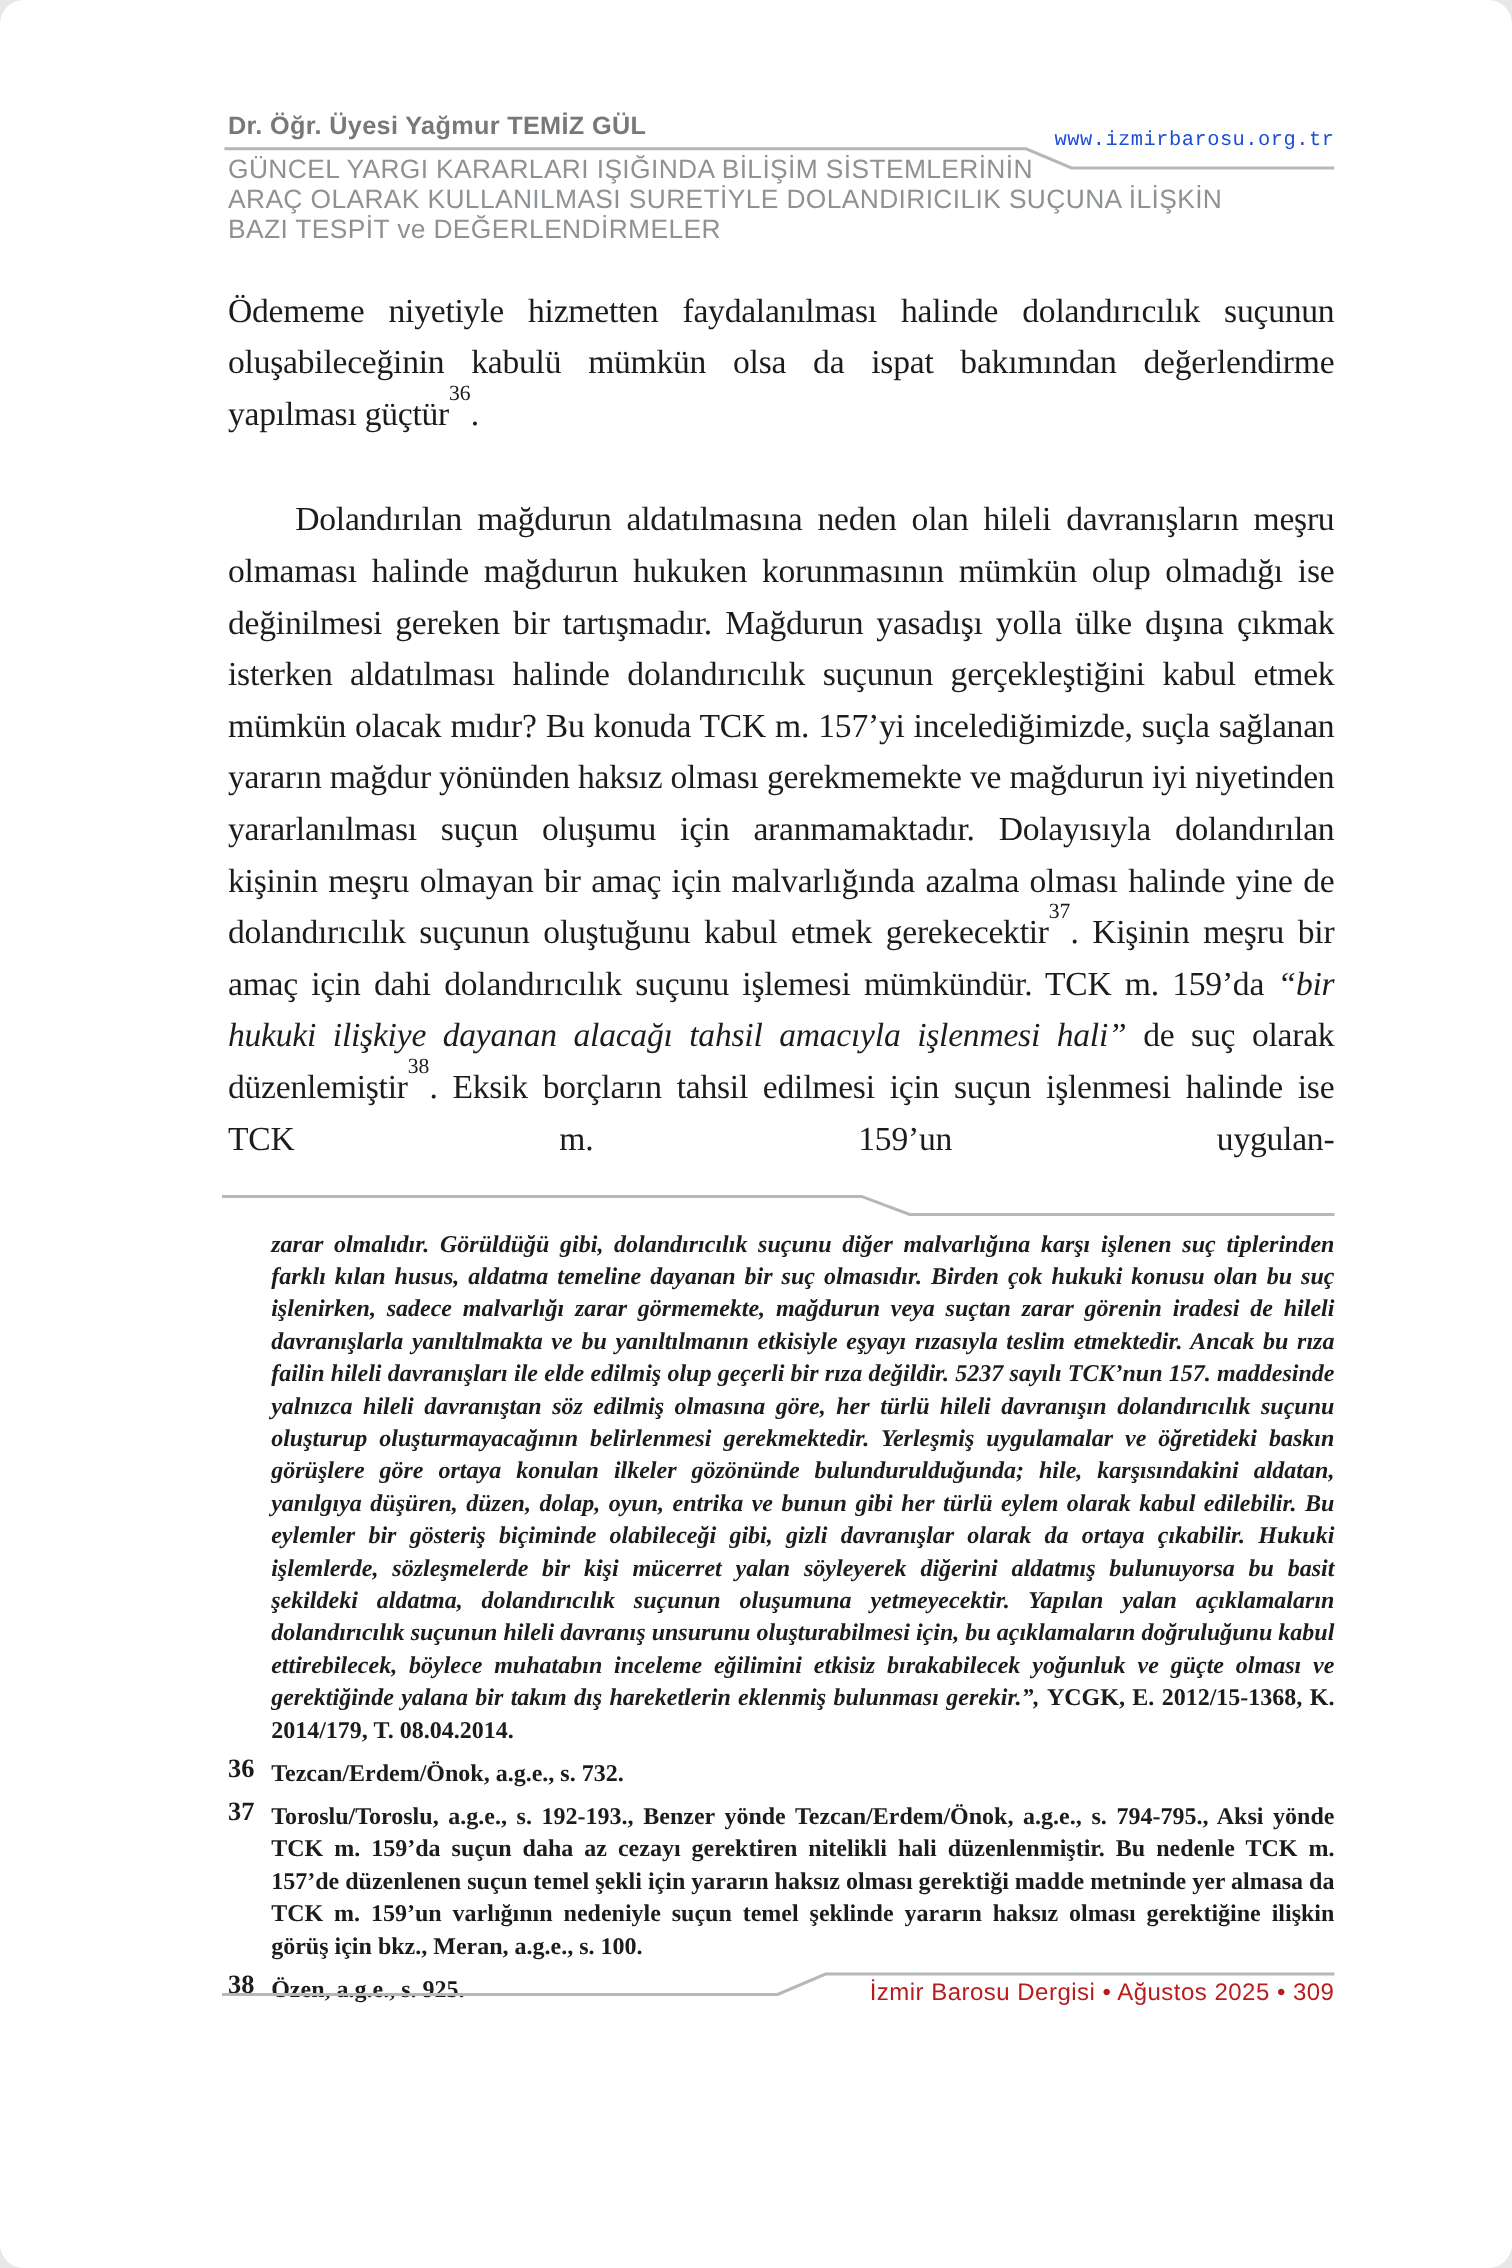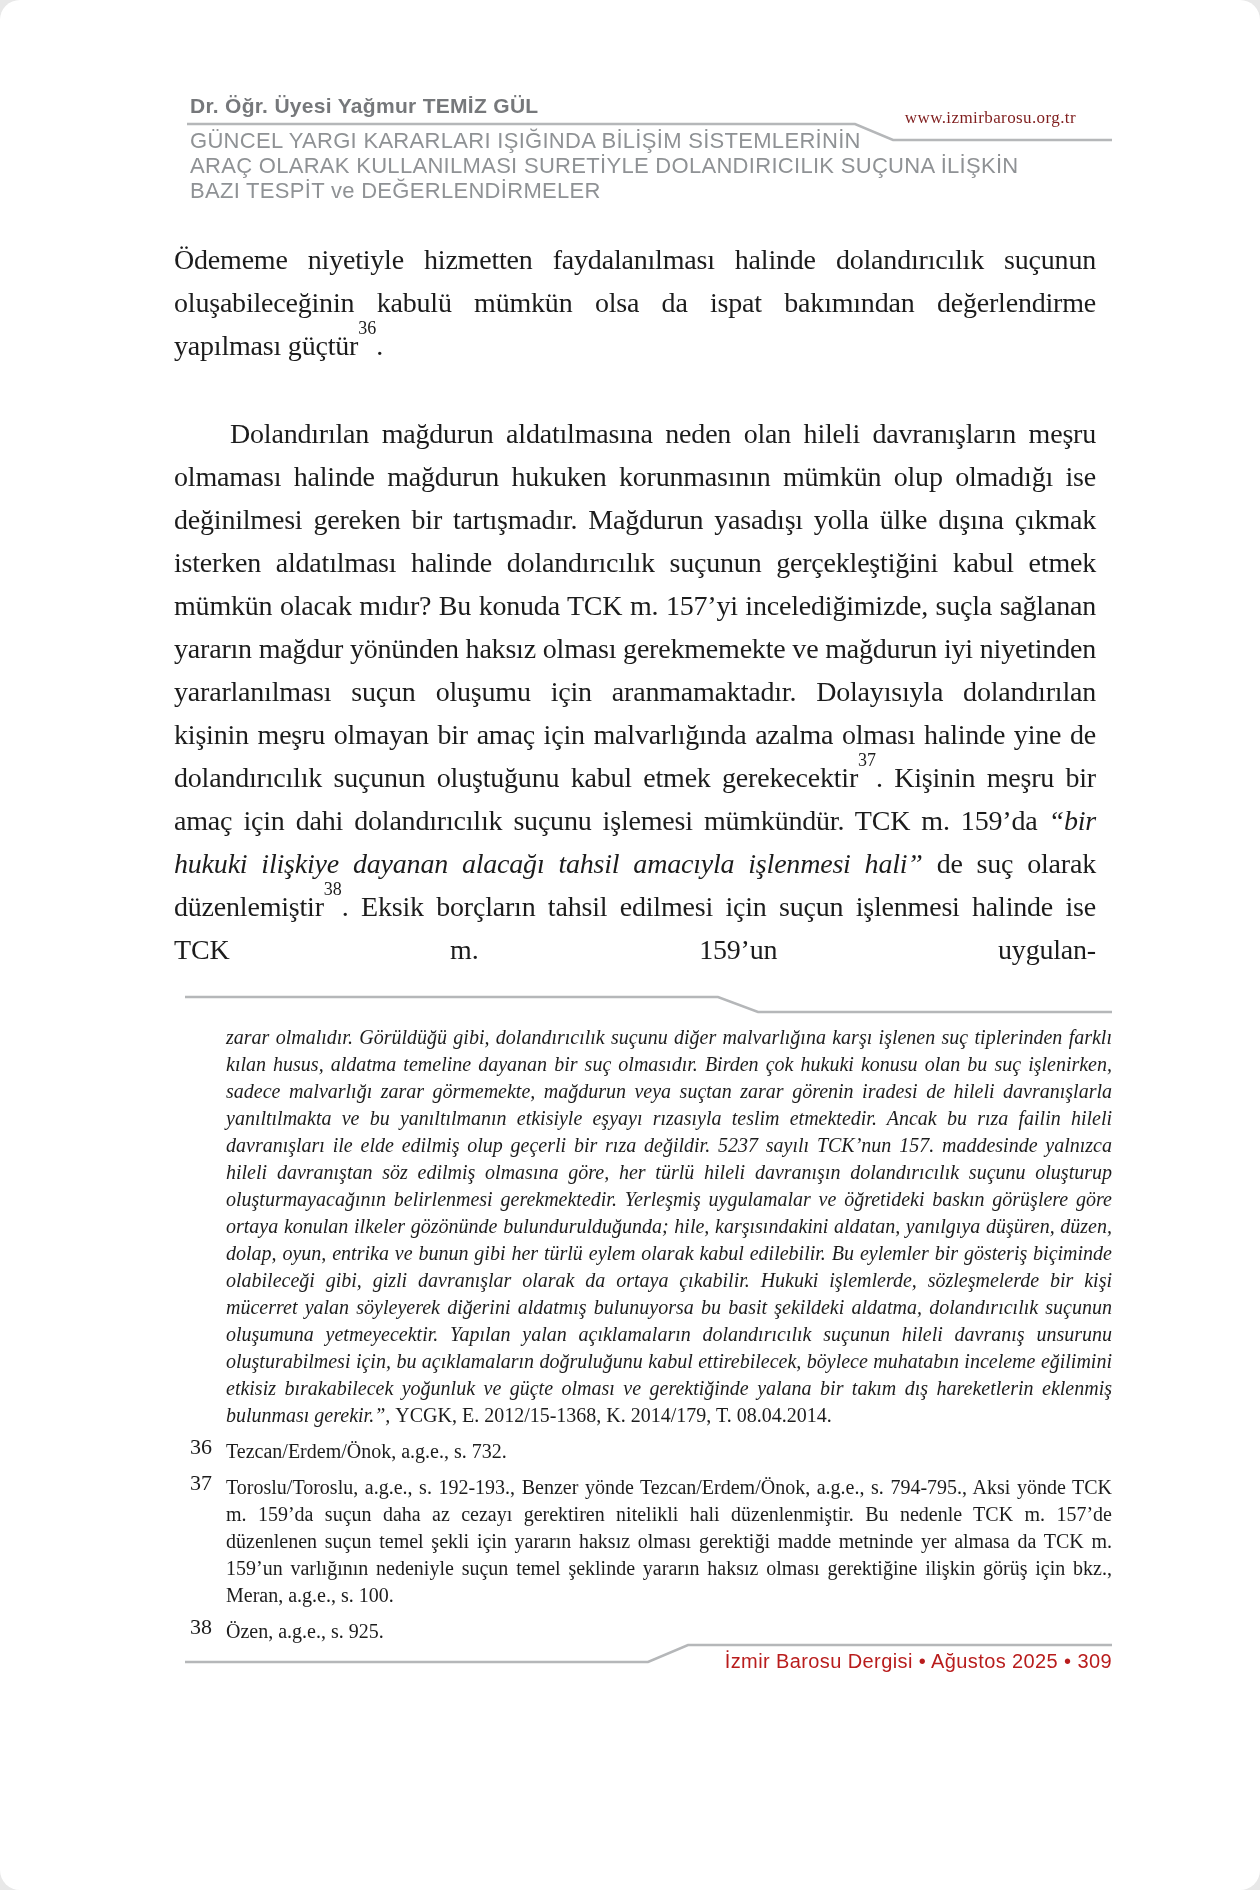--- a/index.html
+++ b/index.html
@@ -15,55 +15,55 @@
   }
   
   .hdr-author{
     position:absolute;left:190px;top:94px;width:700px;
     font-family:"Liberation Sans","DejaVu Sans",sans-serif;
     font-weight:bold;font-size:21px;letter-spacing:0.3px;
     color:#76787b;
   }
   .hdr-rule{position:absolute;left:0;top:116px;width:1260px;height:32px;}
   .hdr-web{
-    position:absolute;left:824px;top:108px;width:252px;
+    position:absolute;left:860px;top:108px;width:252px;
     text-align:right;
-    font-family:Liberation Serif, serif;
+    font-family:Liberation Mono, monospace;
     font-size:17px;letter-spacing:0.4px;
-    color:#7f1d1d;
+    color:#1d4ed8;
   }
   .hdr-title{
     position:absolute;left:190px;top:128px;width:940px;
     font-family:"Liberation Sans","DejaVu Sans",sans-serif;
     font-size:22px;line-height:25px;letter-spacing:0.3px;
     color:#8f9295;
   }
   
   .body-text{
-    position:absolute;left:174px;top:238px;width:922px;
+    position:absolute;left:190px;top:238px;width:922px;
     font-size:28px;line-height:43px;letter-spacing:-0.2px;
     text-align:justify;
     font-family:Liberation Serif, serif;
   }
   .body-text p{margin:0;}
   .para2{margin-top:45px !important;text-indent:56px;text-align-last:justify;}
   .fn-ref{
     font-size:18px;position:relative;top:-11px;line-height:0;
     letter-spacing:0;
   }
   .qt{font-style:italic;}
   
   .fnd-rule{position:absolute;left:0;top:988px;width:1260px;height:30px;}
   
   .footnotes{
     position:absolute;left:190px;top:1024px;width:922px;
     font-size:20px;line-height:27px;
     text-align:justify;
   }
-  .fn{position:relative;padding-left:36px;margin:0 0 9px 0;}
+  .fn{position:relative;padding-left:36px;margin:0 0 9px 0;font-weight:bold;}
   .fn-cont{font-style:italic;}
   .fn-cont .upright{font-style:normal;}
   .fn-num{
     position:absolute;left:0;top:-5px;
     font-style:normal;font-size:22px;
   }
   
   .ftr-rule{position:absolute;left:0;top:1638px;width:1260px;height:30px;}
   .ftr-text{
     position:absolute;left:612px;top:1650px;width:500px;

